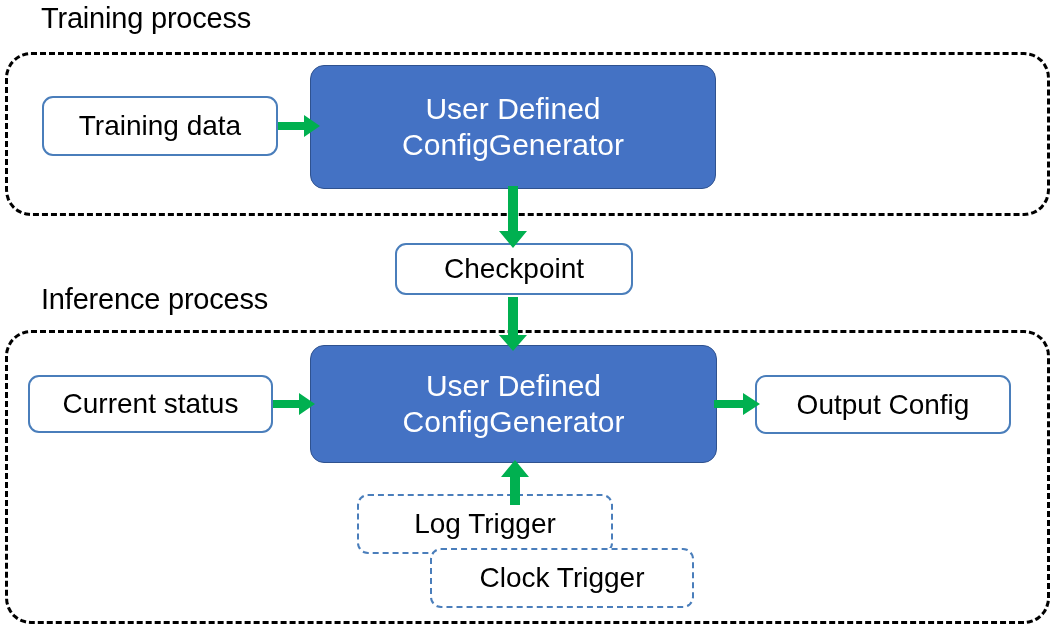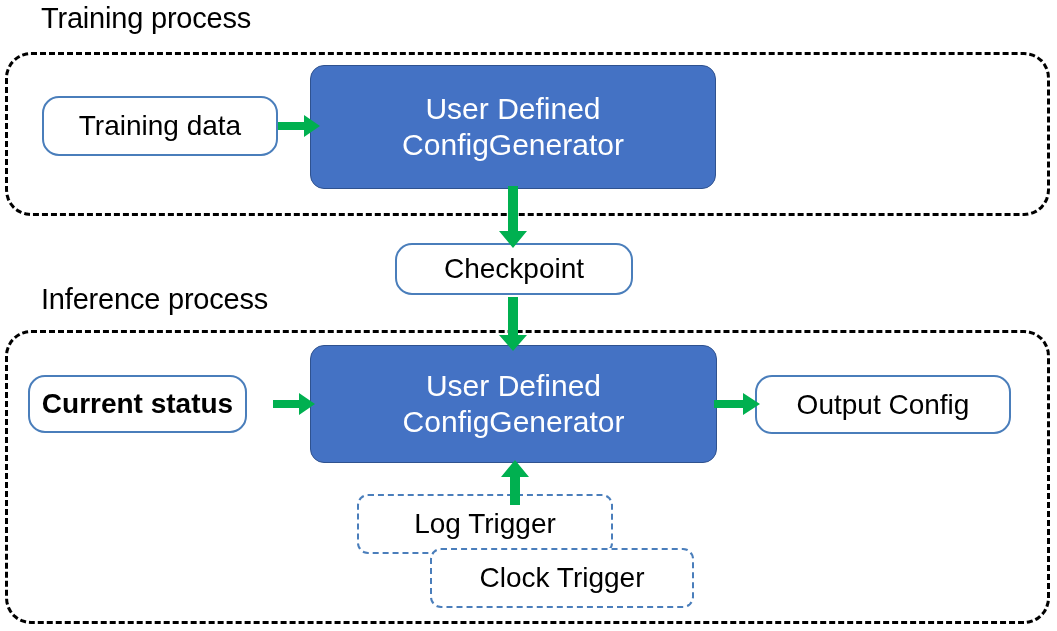--- a/index.html
+++ b/index.html
@@ -37,34 +37,34 @@
     border-radius: 26px;
     background: transparent;
   }
   #container-training  { left: 5px;  top: 52px;  width: 1045px; height: 164px; }
   #container-inference { left: 5px;  top: 330px; width: 1045px; height: 294px; }
 
   
   .io-box {
     position: absolute;
     border: 2px solid #4A7EBB;
-    border-radius: 17px;
+    border-radius: 11px;
     background: #ffffff;
     display: flex;
     align-items: center;
     justify-content: center;
     color: #000000;
     font-size: 28px;
     line-height: 30px;
     white-space: nowrap;
     z-index: 6;
   }
   #box-training-data  { left: 42px;  top: 96px;  width: 236px; height: 60px; }
   #box-checkpoint     { left: 395px; top: 243px; width: 238px; height: 52px; }
-  #box-current-status { left: 28px;  top: 375px; width: 219px; height: 58px; font-weight: bold; }
+  #box-current-status { left: 28px;  top: 375px; width: 245px; height: 58px; }
   #box-output-config  { left: 755px; top: 375px; width: 256px; height: 59px; }
 
   
   .trigger-box {
     position: absolute;
     border: 2px dashed #4A7EBB;
     border-radius: 11px;
     background: #ffffff;
     display: flex;
     align-items: center;

